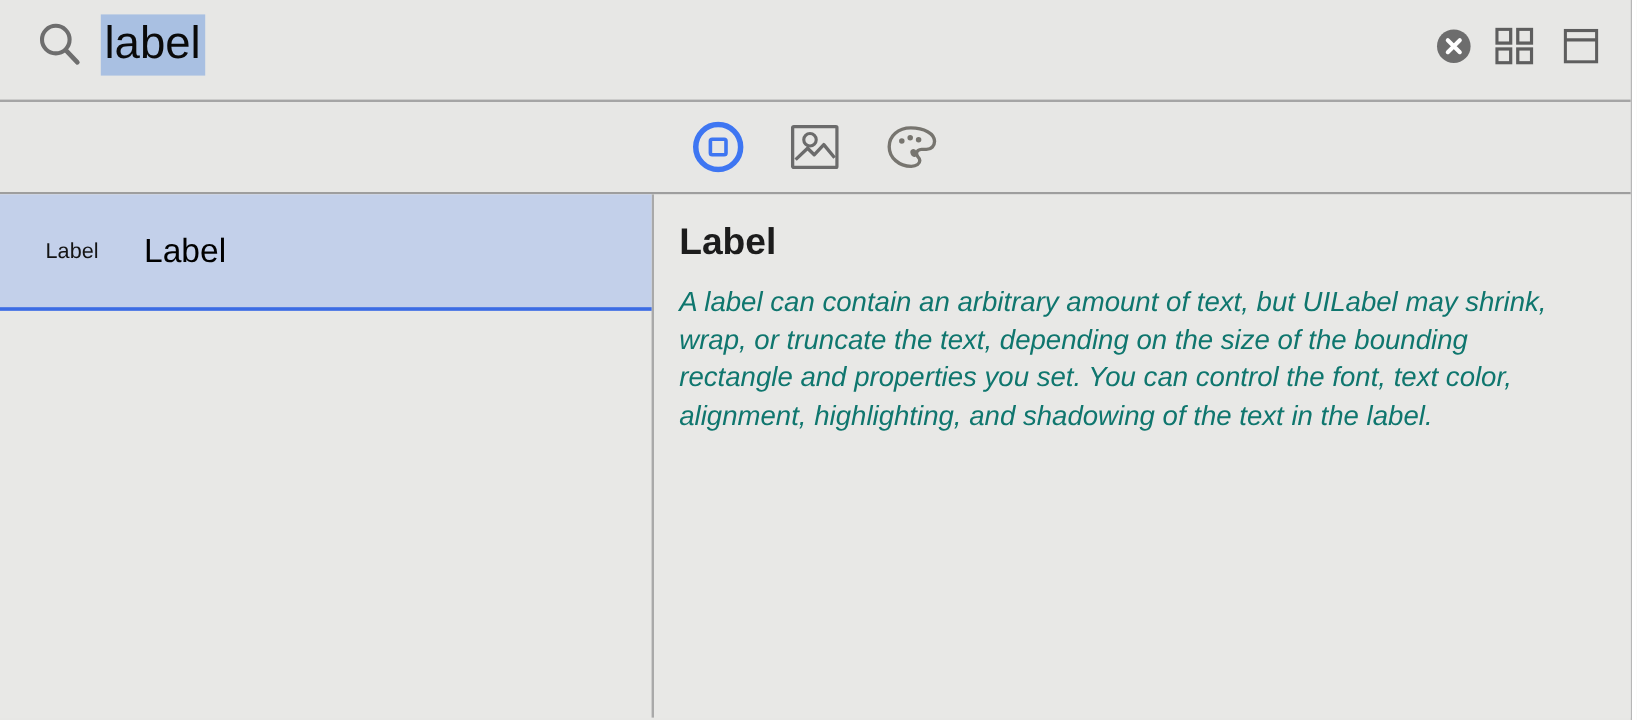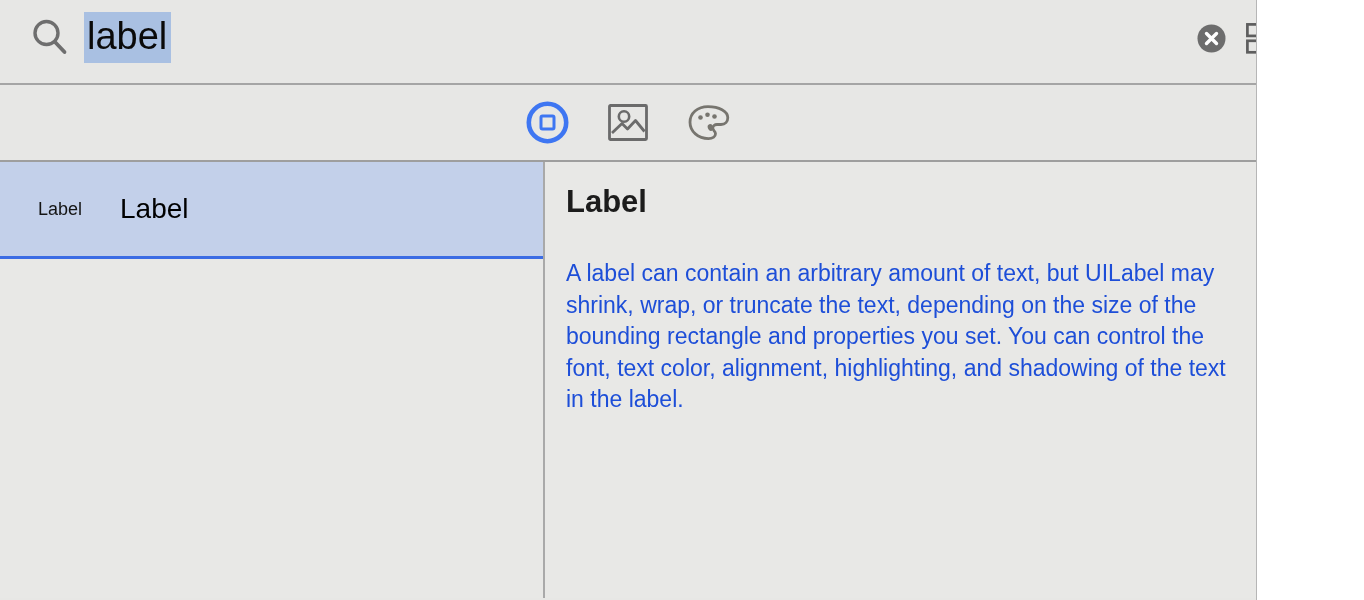--- a/index.html
+++ b/index.html
@@ -1,20 +1,20 @@
 <!DOCTYPE html>
 <html><head>
 <meta charset="utf-8">
 <style>
   * { box-sizing: border-box; margin: 0; padding: 0; }
   html, body { width: 1364px; height: 600px; }
   body { font-family: "Liberation Sans", sans-serif; }
 
   .app {
-    width: 1257px; height: 600px;
+    width: 1360px; height: 600px;
     background: #e7e7e5;
     position: relative;
     border-right: 1px solid #b6b6b6;
     overflow: hidden;
   }
 
   
   .searchbar {
     height: 85px;
     border-bottom: 2px solid #a5a5a5;
@@ -64,22 +64,22 @@
     background: #c3d0ea;
     border-bottom: 3px solid #3c6ce4;
   }
   .small-label { margin-left: 38px; font-size: 18px; color: #141414; min-width: 46px; }
   .preview-label { margin-left: 36px; font-size: 28px; color: #000; }
 
   .detail-pane { flex: 1; padding: 21px 30px 0 21px; background: #e8e8e6; }
   .detail-title { font-size: 31px; font-weight: bold; color: #1c1c1c; line-height: 37px; }
   .detail-subtitle { font-size: 24px; color: #8f8f8f; line-height: 30px; margin-top: 3px; }
   .detail-desc {
-    font-size: 23px; line-height: 31.5px; color: #1d4ed8;
-    margin-top: 38px; max-width: 748px;
+    font-size: 23px; line-height: 31.5px; color: #0f766e;
+    margin-top: 16px; max-width: 748px; font-style: italic;
   }
 </style>
 </head>
 <body>
 
 <div class="app">
 
   <div class="searchbar">
     <span class="magnifier">
       <svg width="38" height="40" viewBox="0 0 38 40">

